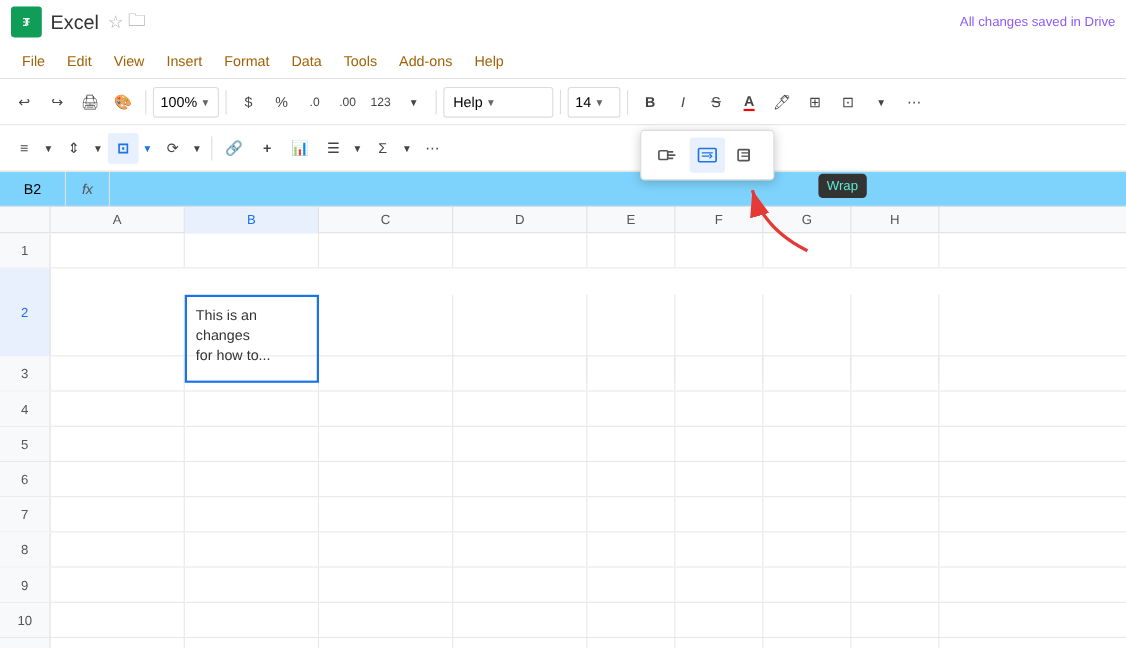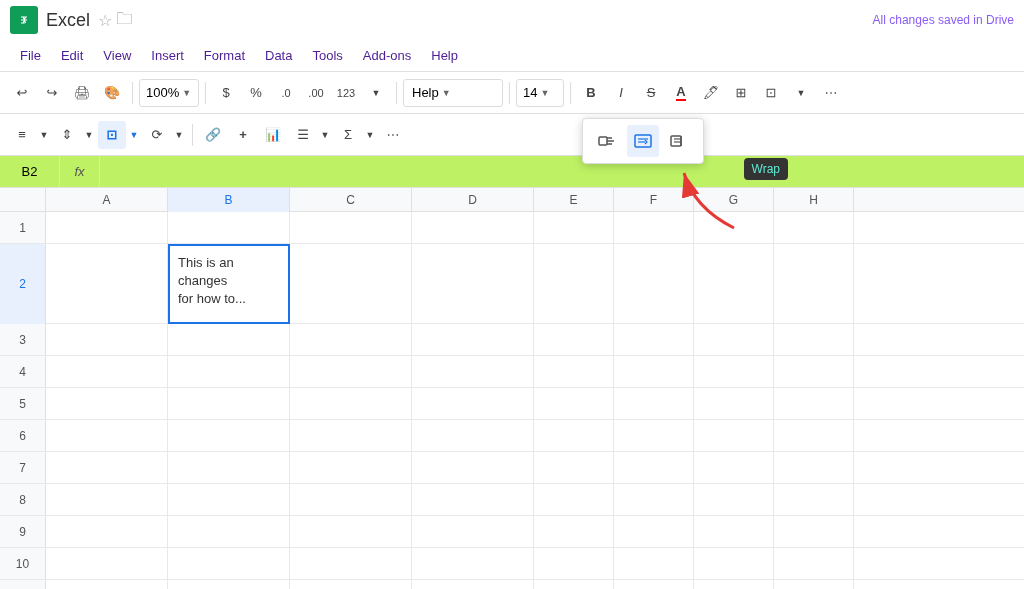--- a/index.html
+++ b/index.html
@@ -27,21 +27,21 @@
       display: flex;
       align-items: center;
       padding: 0 10px;
       height: 32px;
       background: #fff;
       border-bottom: 1px solid #e0e0e0;
     }
     .menu-item {
       padding: 4px 10px;
       font-size: 13px;
-      color: #4c1d95;
+      color: #a16207;
       cursor: pointer;
       border-radius: 3px;
     }
 
     
     .toolbar {
       display: flex;
       align-items: center;
       padding: 2px 8px;
       height: 42px;
@@ -72,21 +72,21 @@
       padding: 2px 6px; font-size: 13px; height: 28px; min-width: 48px; cursor: pointer;
     }
     .chevron { font-size: 9px; color: #666; margin-left: 3px; }
 
     
     .formula-bar {
       display: flex;
       align-items: flex-end;
       height: 32px;
       border-bottom: 1px solid #e0e0e0;
-      background: #bef264;
+      background: #7dd3fc;
     }
     .cell-ref {
       width: 60px; min-width: 60px;
       display: flex; align-items: center; justify-content: center;
       border-right: 1px solid #e0e0e0;
       font-size: 13px; height: 100%;
     }
     .fx-icon {
       width: 40px; display: flex; align-items: center; justify-content: center;
       color: #555; font-size: 13px; border-right: 1px solid #e0e0e0; height: 100%;
@@ -151,21 +151,21 @@
 
     
     .cell-selected {
       border: 2px solid #1a73e8 !important;
       position: relative;
     }
 
     
     .row-tall { height: 80px; }
     .row-tall .row-num { height: 80px; }
-    .row-tall .grid-cell { height: 80px; }
+    .row-tall .grid-cell { height: 80px; margin-top: 24px; }
     .cell-b2-content {
       font-size: 13px;
       color: #333;
       padding: 4px;
       line-height: 1.4;
       overflow: hidden;
     }
 
     
     .col-a { width: 122px; min-width: 122px; }

